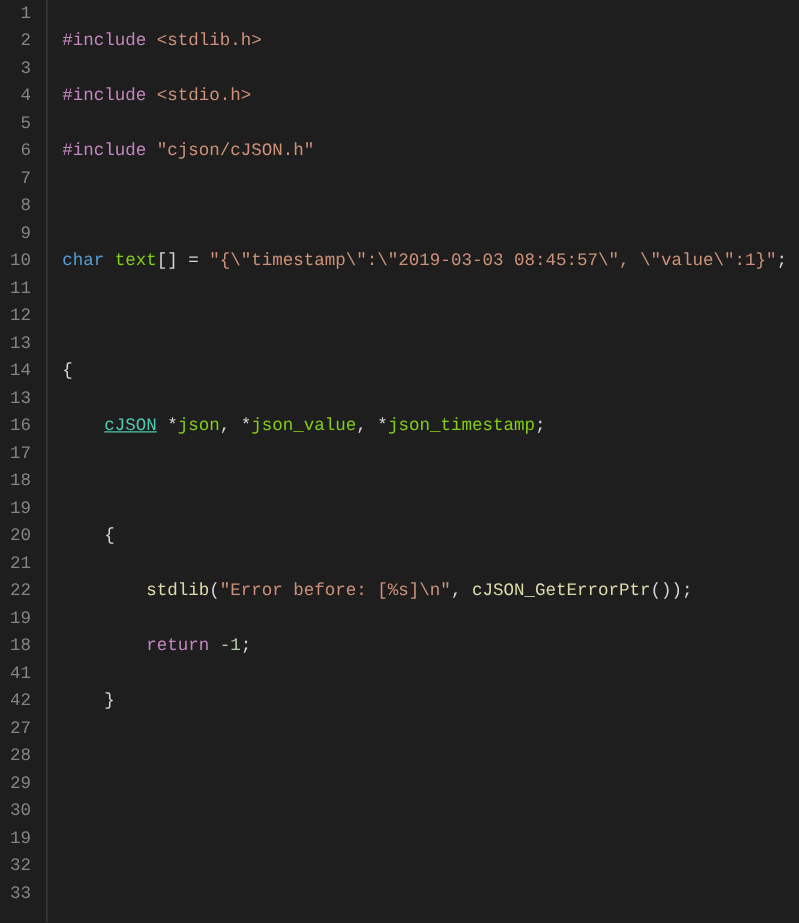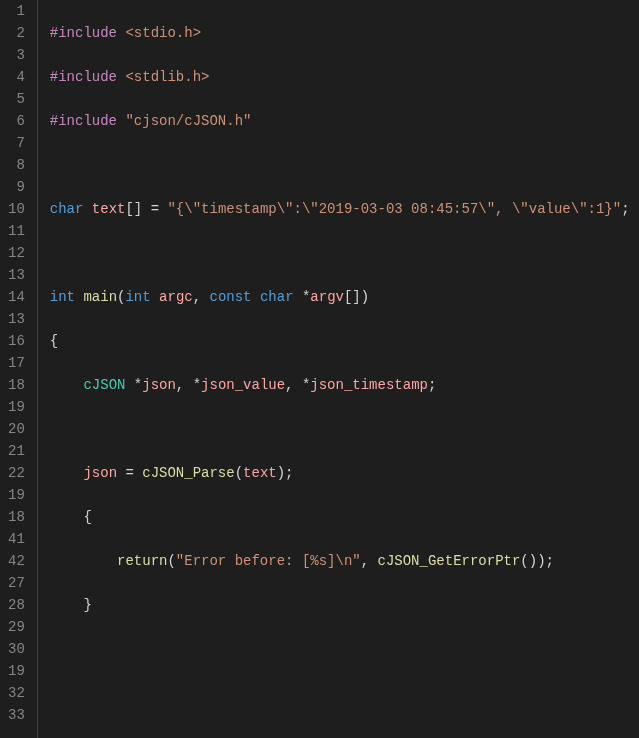--- a/index.html
+++ b/index.html
@@ -29,23 +29,23 @@
   white-space: pre;
   flex: 1;
 }
 .line { height: 22px; }
 .type { color: #569cd6; text-align: center; }
 .inc { color: #c586c0; }
 .str { color: #ce9178; }
 .num { color: #b5cea8; }
 .fn { color: #dcdcaa; }
 .const { color: #569cd6; }
-.var { color: #fca5a5; }
+.var { color: #84cc16; }
 .punc { color: #d4d4d4; }
-.macro { color: #4ec9b0; }
+.macro { color: #4ec9b0; text-decoration: underline; }
 </style>
 </head>
 <body>
 
 <div class="gutter">
   <div>1</div>
   <div>2</div>
   <div>3</div>
   <div>4</div>
   <div>5</div>
@@ -73,33 +73,32 @@
   <div>27</div>
   <div>28</div>
   <div>29</div>
   <div>30</div>
   <div>19</div>
   <div>32</div>
   <div>33</div>
 </div>
 
 <div class="code">
+<div class="line"><span class="inc">#include</span> <span class="str">&lt;stdlib.h&gt;</span></div>
 <div class="line"><span class="inc">#include</span> <span class="str">&lt;stdio.h&gt;</span></div>
-<div class="line"><span class="inc">#include</span> <span class="str">&lt;stdlib.h&gt;</span></div>
 <div class="line"><span class="inc">#include</span> <span class="str">"cjson/cJSON.h"</span></div>
 <div class="line"></div>
 <div class="line"><span class="type">char</span> <span class="var">text</span><span class="punc">[]</span><span> = </span><span class="str">"{\"timestamp\":\"2019-03-03 08:45:57\", \"value\":1}"</span><span>;</span></div>
 <div class="line"></div>
-<div class="line"><span class="type">int</span> <span class="fn">main</span><span>(</span><span class="type">int</span> <span class="var">argc</span><span>, </span><span class="type">const</span> <span class="type">char</span><span> *</span><span class="var">argv</span><span>[])</span></div>
 <div class="line"><span>{</span></div>
 <div class="line">    <span class="macro">cJSON</span><span> *</span><span class="var">json</span><span>, *</span><span class="var">json_value</span><span>, *</span><span class="var">json_timestamp</span><span>;</span></div>
 <div class="line"></div>
-<div class="line">    <span class="var">json</span><span> = </span><span class="fn">cJSON_Parse</span><span>(</span><span class="var">text</span><span>);</span></div>
 <div class="line">    <span>{</span></div>
-<div class="line">        <span class="fn">return</span><span>(</span><span class="str">"Error before: [%s]\n"</span><span>, </span><span class="fn">cJSON_GetErrorPtr</span><span>());</span></div>
+<div class="line">        <span class="fn">stdlib</span><span>(</span><span class="str">"Error before: [%s]\n"</span><span>, </span><span class="fn">cJSON_GetErrorPtr</span><span>());</span></div>
+<div class="line">        <span class="inc">return</span><span> </span><span class="num">-1</span><span>;</span></div>
 <div class="line">    <span>}</span></div>
 <div class="line"></div>
 
 
 
 
 
 
 
 

